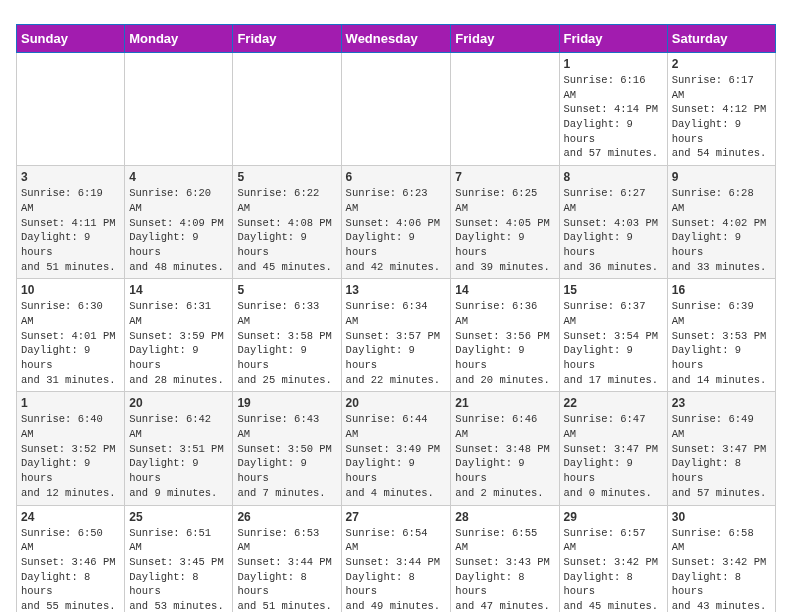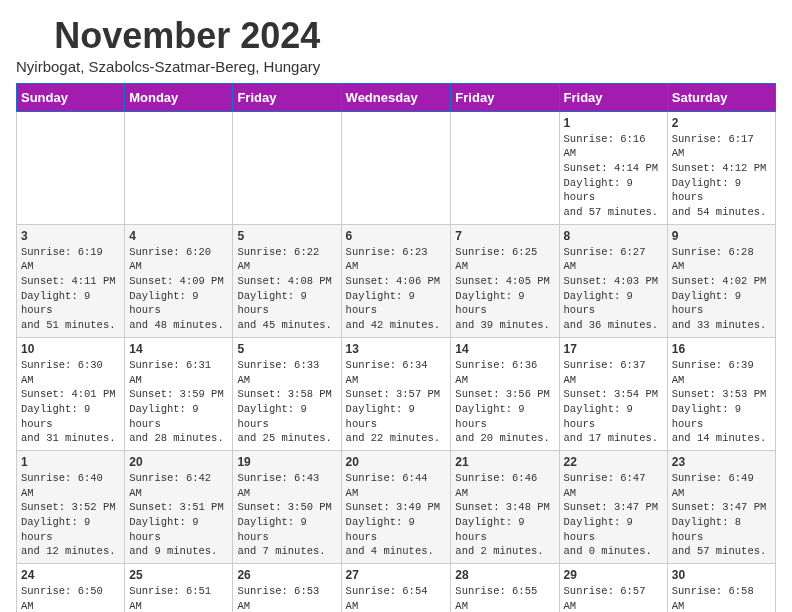--- a/index.html
+++ b/index.html
@@ -100,24 +100,20 @@
       background: #fff !important;
     }
     
     .row-odd td { background: #fff; }
     .row-even td { background: #f0f4f8; }
   </style>
 </head>
 <body>
 
 <div class="header">
-  <div class="title-block">
-    <div class="month-title">November 2024</div>
-    <div class="location-title">Nyirbogat, Szabolcs-Szatmar-Bereg, Hungary</div>
-  </div>
 </div>
 
 <table class="calendar">
   <thead>
     <tr>
     <th>Sunday</th>
         <th>Monday</th>
         <th>Friday</th>
         <th>Wednesday</th>
         <th>Friday</th>
@@ -186,21 +182,21 @@
         </td>
         <td>
           <span class="day-num">13</span>
           <div class="day-info">Sunrise: 6:34 AM<br>Sunset: 3:57 PM<br>Daylight: 9 hours<br>and 22 minutes.</div>
         </td>
         <td>
           <span class="day-num">14</span>
           <div class="day-info">Sunrise: 6:36 AM<br>Sunset: 3:56 PM<br>Daylight: 9 hours<br>and 20 minutes.</div>
         </td>
         <td>
-          <span class="day-num">17</span>
+          <span class="day-num">15</span>
           <div class="day-info">Sunrise: 6:37 AM<br>Sunset: 3:54 PM<br>Daylight: 9 hours<br>and 17 minutes.</div>
         </td>
         <td>
           <span class="day-num">16</span>
           <div class="day-info">Sunrise: 6:39 AM<br>Sunset: 3:53 PM<br>Daylight: 9 hours<br>and 14 minutes.</div>
         </td>
       </tr>
       <tr class="row-even">
         <td>
           <span class="day-num">1</span>

